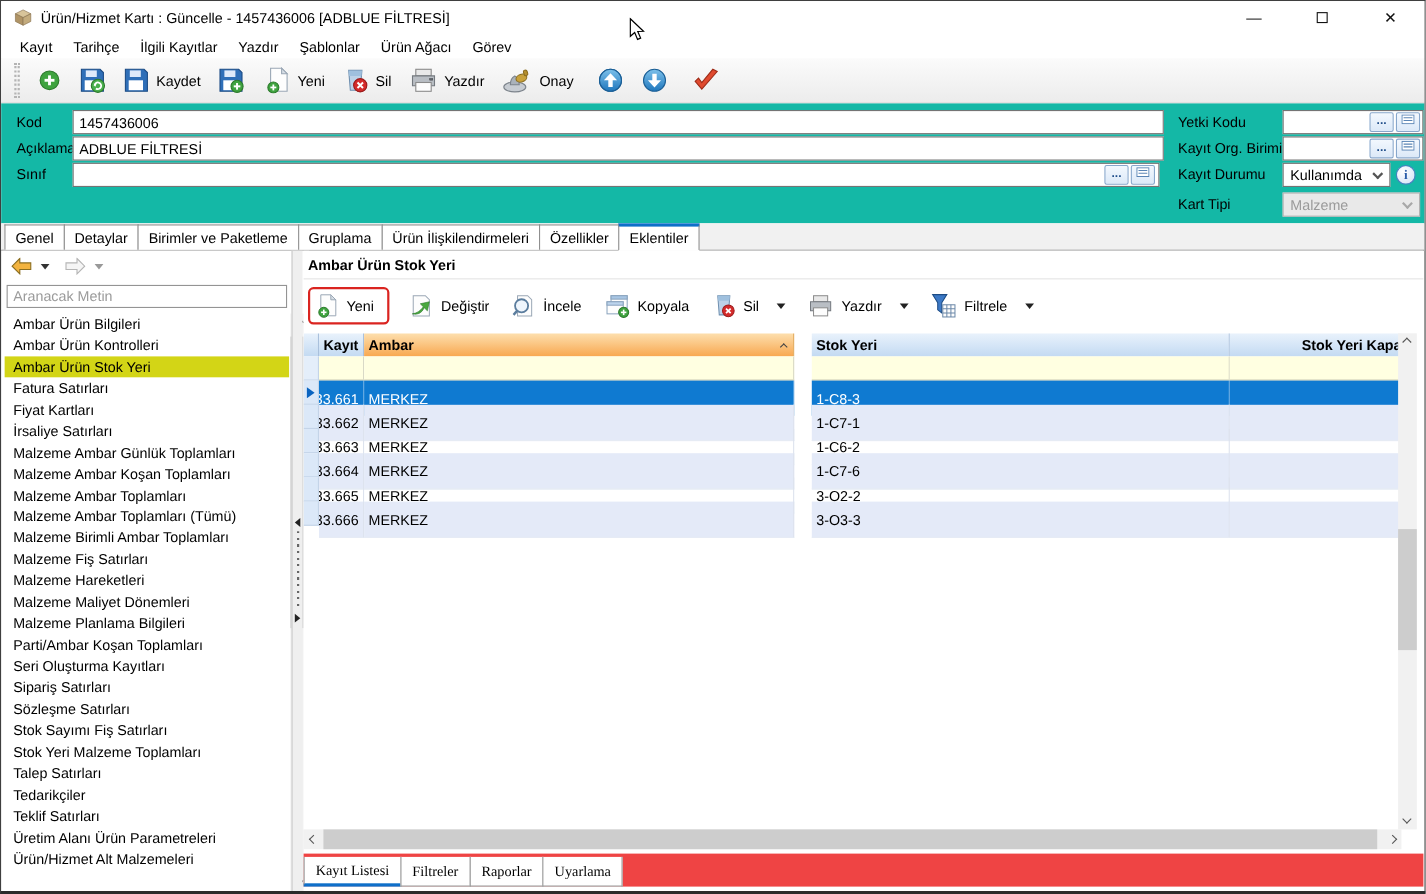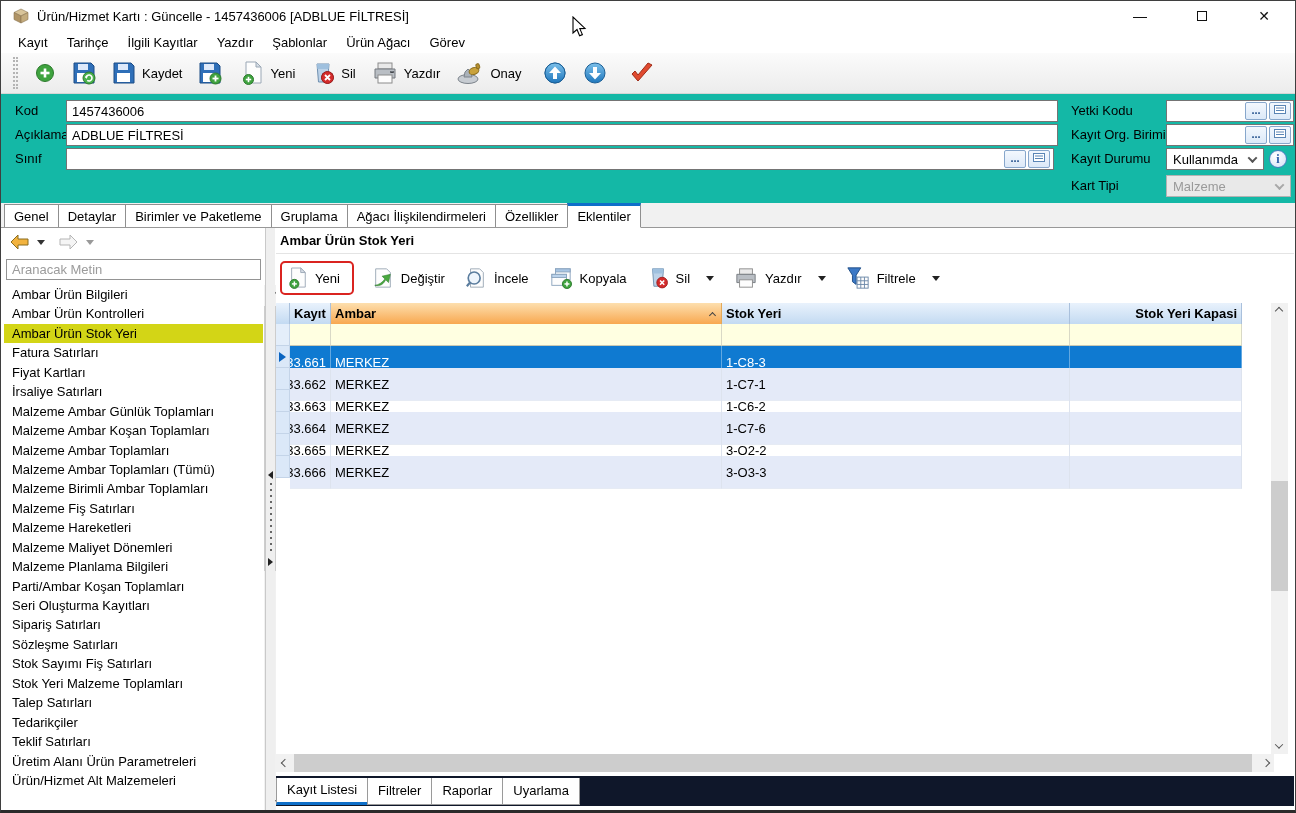--- a/index.html
+++ b/index.html
@@ -82,21 +82,21 @@
   .pbtn svg { display:block; }
   .red-box { border:2px solid #da2420; border-radius:5px; padding:4px 12px 4px 6px; display:flex; align-items:center; gap:7px; margin-right:8px; }
   .dd-caret { width:0; height:0; border-left:4px solid transparent; border-right:4px solid transparent; border-top:5px solid #222; margin-left:9px; }
 
   
   .grid { position:absolute; left:0; top:75px; width:998px; height:451px; background:#fff; overflow:hidden; }
   .gridrow { display:flex; width:998px; }
   .c-ind { width:14px; flex:none; }
   .c-kayit { width:41px; flex:none; }
   .c-ambar { width:391px; flex:none; }
-  .c-stok { width:348px; flex:none; }
+  .c-stok { width:380px; flex:none;margin-left:16px; }
   .c-kapas { width:172px; flex:none; }
   .ghead { height:21px; font-weight:bold; }
   .ghead .cell { display:flex; align-items:center; overflow:hidden; white-space:nowrap; border-right:1px solid #a9c0dc; background:linear-gradient(#e9f2fc,#c3daf2); padding:0 4px; }
   .ghead .c-ind { border-right:1px solid #a9c0dc; background:linear-gradient(#e9f2fc,#c3daf2); }
   .ghead .c-ambar { background:linear-gradient(#fddfae,#f8a850); border-right:1px solid #e3a959; }
   .ghead .c-kapas { justify-content:flex-end; }
   .sortmark { margin-left:auto; margin-right:2px; }
   .sortmark .chev { width:5px; height:5px; border-width:1.6px; border-color:#444; }
   .gfilter { height:22px; }
   .gfilter .cell { background:#ffffe1; border-right:1px solid #d9d9c6; border-bottom:1px solid #c9c9b4; }
@@ -110,21 +110,21 @@
   .grow.selected .c-ind { background:#dbe8f8; }
   .rowptr { width:0; height:0; border-top:5px solid transparent; border-bottom:5px solid transparent; border-left:7px solid #0a64c0; }
   .vscroll { position:absolute; top:75px; right:6px; width:17px; height:451px; background:#f1f1f1; }
   .vscroll .thumb { position:absolute; left:0; width:17px; top:178px; height:110px; background:#cdcdcd; }
   .hscroll { position:absolute; left:0; top:526px; width:998px; height:18px; background:#f1f1f1; }
   .hscroll .thumb { position:absolute; top:0; height:18px; left:18px; width:958px; background:#cdcdcd; }
   .hs-arrow { position:absolute; top:0; width:17px; height:18px; display:flex; align-items:center; justify-content:center; }
   .hs-arrow .chev { width:6px; height:6px; border-width:1.6px; border-color:#565656; }
 
   
-  .bottomtabs { position:absolute; left:0; top:548px; right:0; height:30px; display:flex; align-items:center; background:#0f172a; }
+  .bottomtabs { position:absolute; left:0; top:548px; right:0; height:30px; display:flex; align-items:flex-end; background:#ef4444;font-family:Liberation Serif, serif; }
   .btab { height:27px; display:flex; align-items:center; padding:0 10px; border:1px solid #9a9a9a; border-top:none; margin-right:-1px; background:#fff; white-space:nowrap; }
   .btab.active { border-bottom:3px solid #0e6fc9; font-weight:normal; }
 
   
   .cursor { position:absolute; left:571px; top:15px; z-index:99; }
 </style>
 </head>
 <body>
 
 <div class="window">
@@ -340,21 +340,21 @@
       <div class="tab">
         <span>Detaylar</span>
       </div>
       <div class="tab">
         <span>Birimler ve Paketleme</span>
       </div>
       <div class="tab">
         <span>Gruplama</span>
       </div>
       <div class="tab">
-        <span>Ağacı İlişkilendirmeleri</span>
+        <span>Ürün İlişkilendirmeleri</span>
       </div>
       <div class="tab">
         <span>Özellikler</span>
       </div>
       <div class="tab active">
         <span>Eklentiler</span>
       </div>
   </div>
 
   <div class="content">

